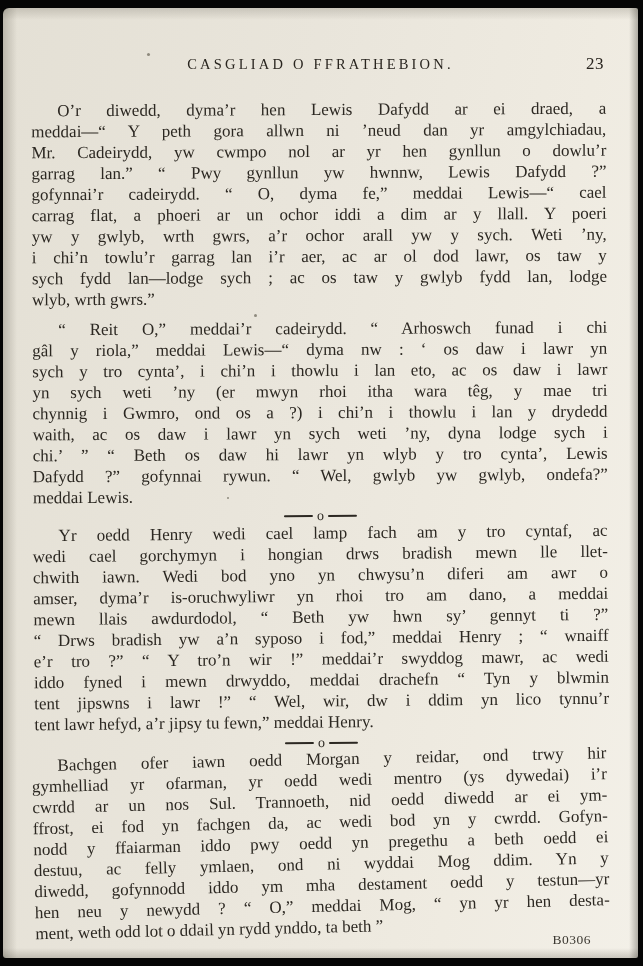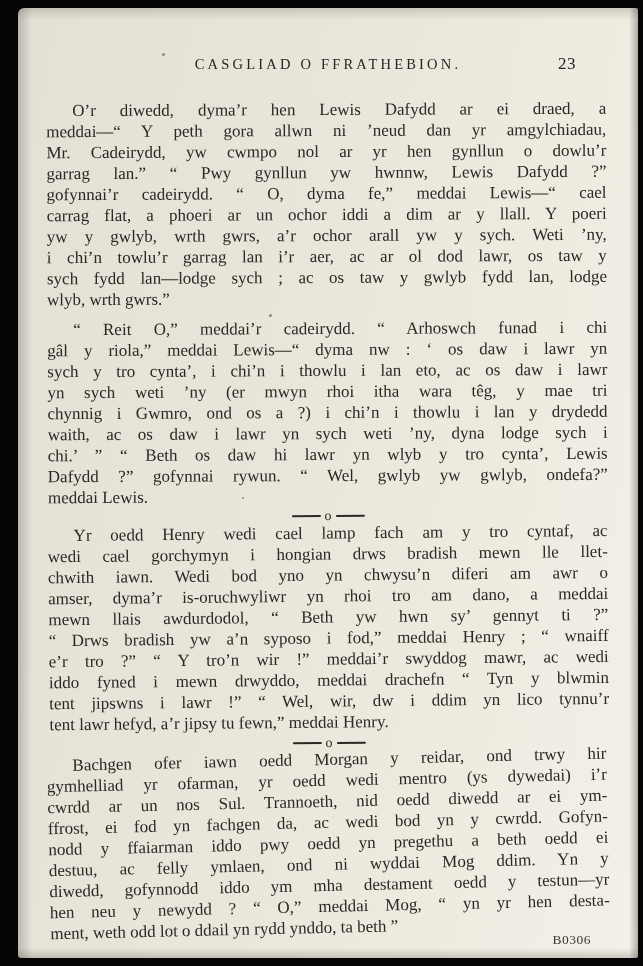--- a/index.html
+++ b/index.html
@@ -11,28 +11,27 @@
     position:absolute;top:8px;left:3px;right:5px;bottom:8px;
     border-radius:6px 2px 2px 3px;
     background:
       linear-gradient(90deg, rgba(40,35,22,0.22), rgba(40,35,22,0) 14px),
       linear-gradient(-90deg, rgba(25,22,15,0.30), rgba(25,22,15,0) 9px),
       linear-gradient(180deg, rgba(40,35,22,0.16), rgba(40,35,22,0) 12px),
       linear-gradient(0deg, rgba(40,35,22,0.20), rgba(40,35,22,0) 10px),
       linear-gradient(100deg,#e4e0d5 0%,#e9e5db 40%,#efebe1 75%,#f3f0e8 100%);
     color:#2c2822;
     overflow:hidden;
-    margin-left:15px;
   }
   .running-header{
     position:relative;margin:48px 30px 0 30px;text-align:center;
     font-size:14.5px;letter-spacing:3.2px;color:#29251f;white-space:nowrap;
   }
   .page-number{
-    position:absolute;right:32px;top:-2px;font-size:17px;letter-spacing:0.5px;
+    position:absolute;right:4px;top:-2px;font-size:17px;letter-spacing:0.5px;
   }
   .body-text{
     margin:26px 30px 0 30px;
     font-size:17px;line-height:21px;
     transform:rotate(-0.25deg);
   }
   .paragraph{margin:0;}
   .paragraph + .paragraph{margin-top:9px;}
   .p4{margin-top:6px;transform:rotate(-1.05deg);transform-origin:0 80%;}
   .p3{transform:rotate(-0.3deg);transform-origin:0 50%;}

